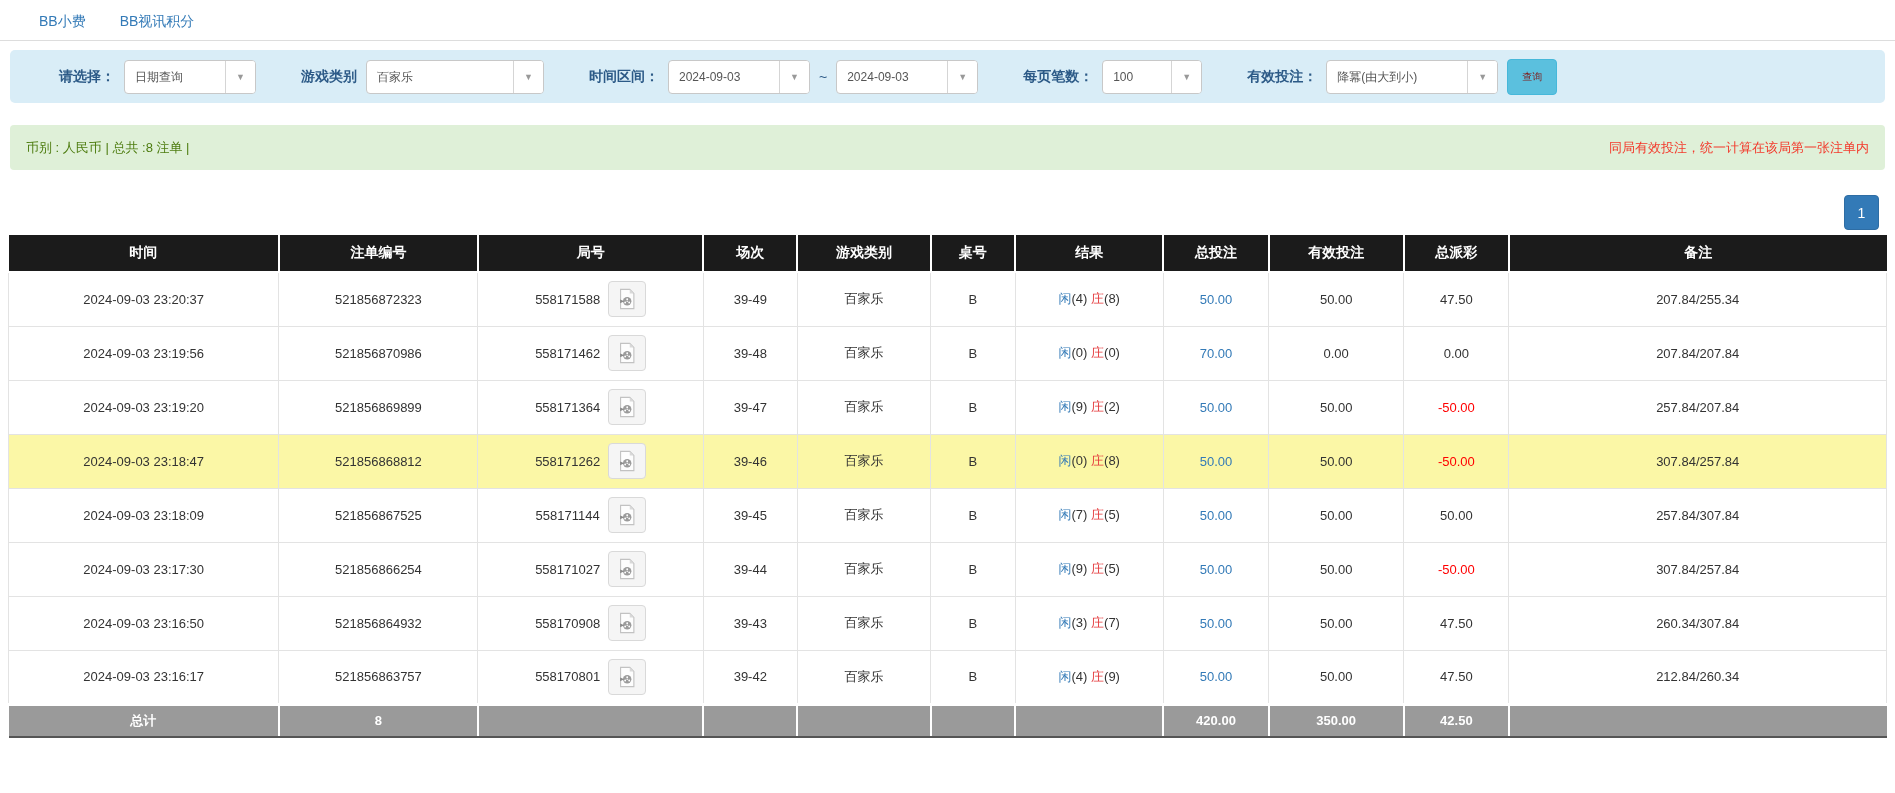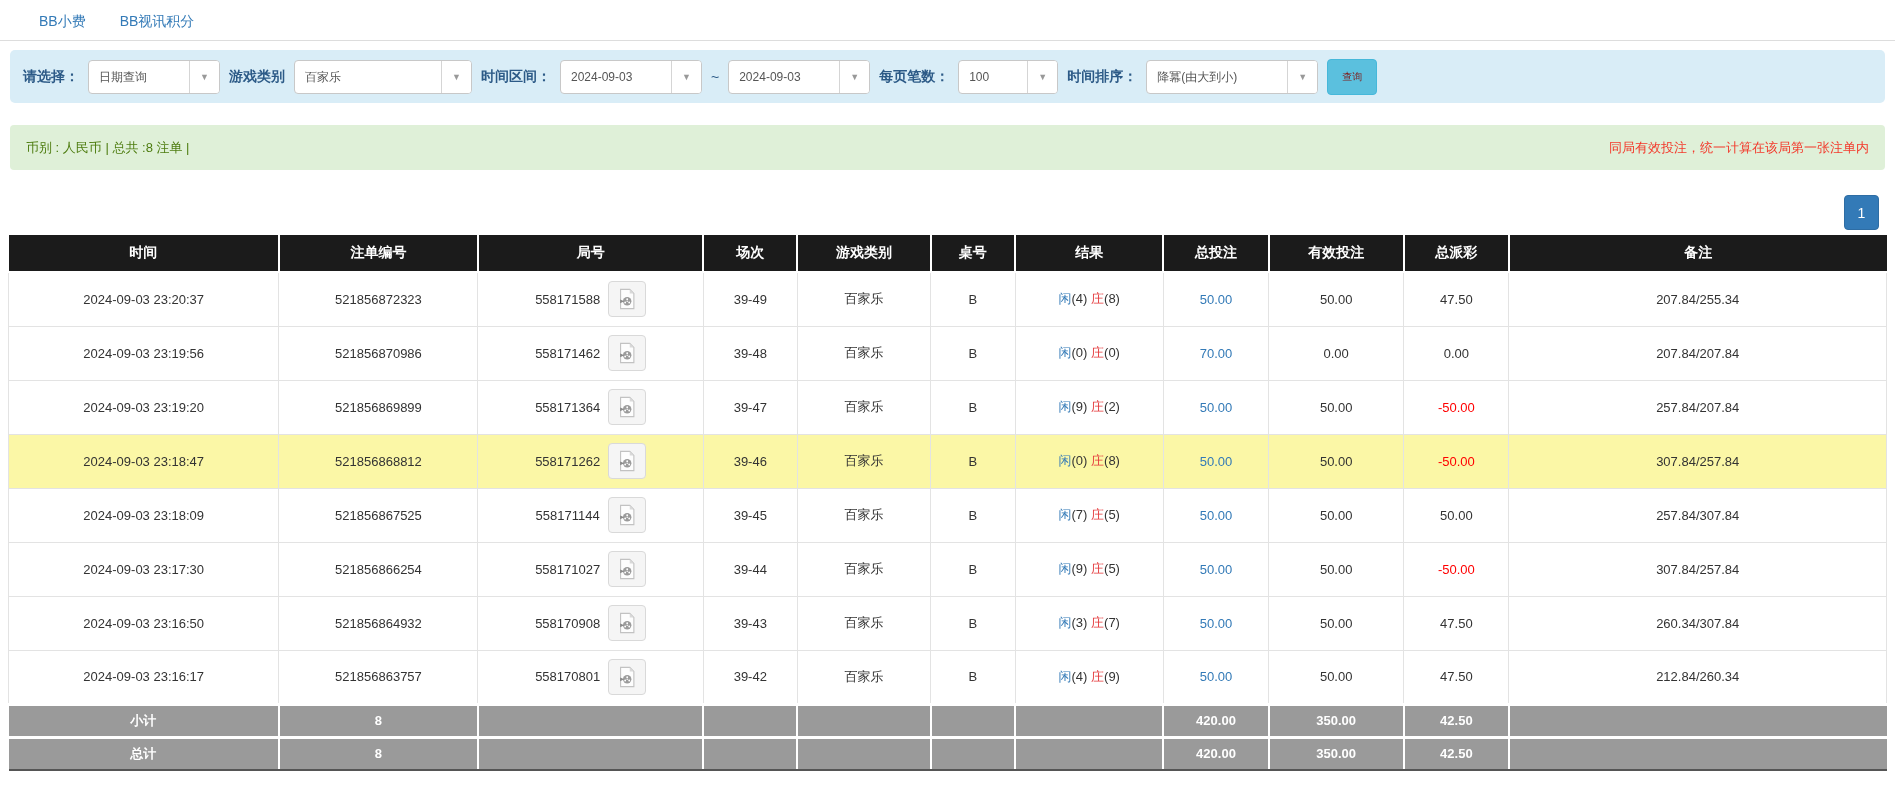--- a/index.html
+++ b/index.html
@@ -5,21 +5,21 @@
   * { margin:0; padding:0; box-sizing:border-box; }
   html,body { width:1895px; height:793px; background:#fff; font-family:"Liberation Sans","DejaVu Sans",sans-serif; overflow:hidden; }
 
   
   .tabbar { display:flex; align-items:flex-end; border-bottom:1px solid #ddd; padding-left:22px; height:41px; background:#fff; }
   .tab { font-size:14px; padding:10px 17px; cursor:pointer; margin-bottom:-1px; color:#337ab7; }
   .tab.active { color:#555; background:#fff; border:1px solid #ddd; border-bottom:1px solid #fff; border-radius:4px 4px 0 0; }
 
   
   .filterbar { margin:9px 10px 0; background:#d9edf7; border-radius:5px; height:53px; display:flex; align-items:center; padding:0 13px; gap:9px; }
-  .flabel { font-size:14px; font-weight:bold; color:#2c5a87; white-space:nowrap; }
+  .flabel { font-size:14px; font-weight:bold; color:#2c5a87; white-space:nowrap;margin-left:36px; }
   .tilde { font-size:14px; color:#2c5a87; }
   .sel { display:flex; background:#fff; border:1px solid #c8c8c8; border-radius:4px; height:34px; overflow:hidden; }
   .sel .val { padding:0 10px; line-height:32px; font-size:12px; color:#555; flex:1; white-space:nowrap; }
   .sel .arrow { width:30px; border-left:1px solid #d5d5d5; display:flex; align-items:center; justify-content:center; color:#999; font-size:9px; background:#fff; }
   .w-query{width:132px;} .w-game{width:178px;} .w-date{width:142px;} .w-page{width:100px;} .w-sort{width:172px;}
   .btn-query { background:#5bc0de; color:#7f1d1d; border:1px solid #46b8da; border-radius:4px; height:36px; padding:0 14px; font-size:10px; cursor:pointer; }
 
   
   .infobar { margin:22px 10px 0; background:#dff0d8; border-radius:4px; height:45px; display:flex; align-items:center; justify-content:space-between; padding:0 16px; }
   .info-left { color:#4d7c0f; font-size:13px; }
@@ -76,21 +76,21 @@
     <span class="val">2024-09-03</span>
     <span class="arrow">▼</span>
   </div>
 
   <span class="flabel">每页笔数：</span>
   <div class="sel w-page">
     <span class="val">100</span>
     <span class="arrow">▼</span>
   </div>
 
-  <span class="flabel">时间排序：</span>
+  <span class="flabel">有效投注：</span>
   <div class="sel w-sort">
     <span class="val">降冪(由大到小)</span>
     <span class="arrow">▼</span>
   </div>
 
   <button class="btn-query">查询</button>
 </div>
 
 <div class="infobar">
   <span class="info-left">币别 : 人民币 | 总共 :8 注单 |</span>
@@ -384,40 +384,27 @@
       <span class="banker">庄</span><span class="paren">(9)</span>
     </td>
     <td><a class="bet-link">50.00</a></td>
     <td>50.00</td>
     <td>47.50</td>
     <td>212.84/260.34</td>
   </tr>
       </tbody>
     <tfoot id="table-foot">
         <tr>
-    <td>小计</td>
+    <td>总计</td>
     <td>8</td>
     <td></td>
     <td></td>
     <td></td>
     <td></td>
     <td></td>
     <td>420.00</td>
     <td>350.00</td>
     <td>42.50</td>
     <td></td>
   </tr>
-        <tr>
-    <td>总计</td>
-    <td>8</td>
-    <td></td>
-    <td></td>
-    <td></td>
-    <td></td>
-    <td></td>
-    <td>420.00</td>
-    <td>350.00</td>
-    <td>42.50</td>
-    <td></td>
-  </tr>
       </tfoot>
   </table>
 </div>
 
 </body></html>

